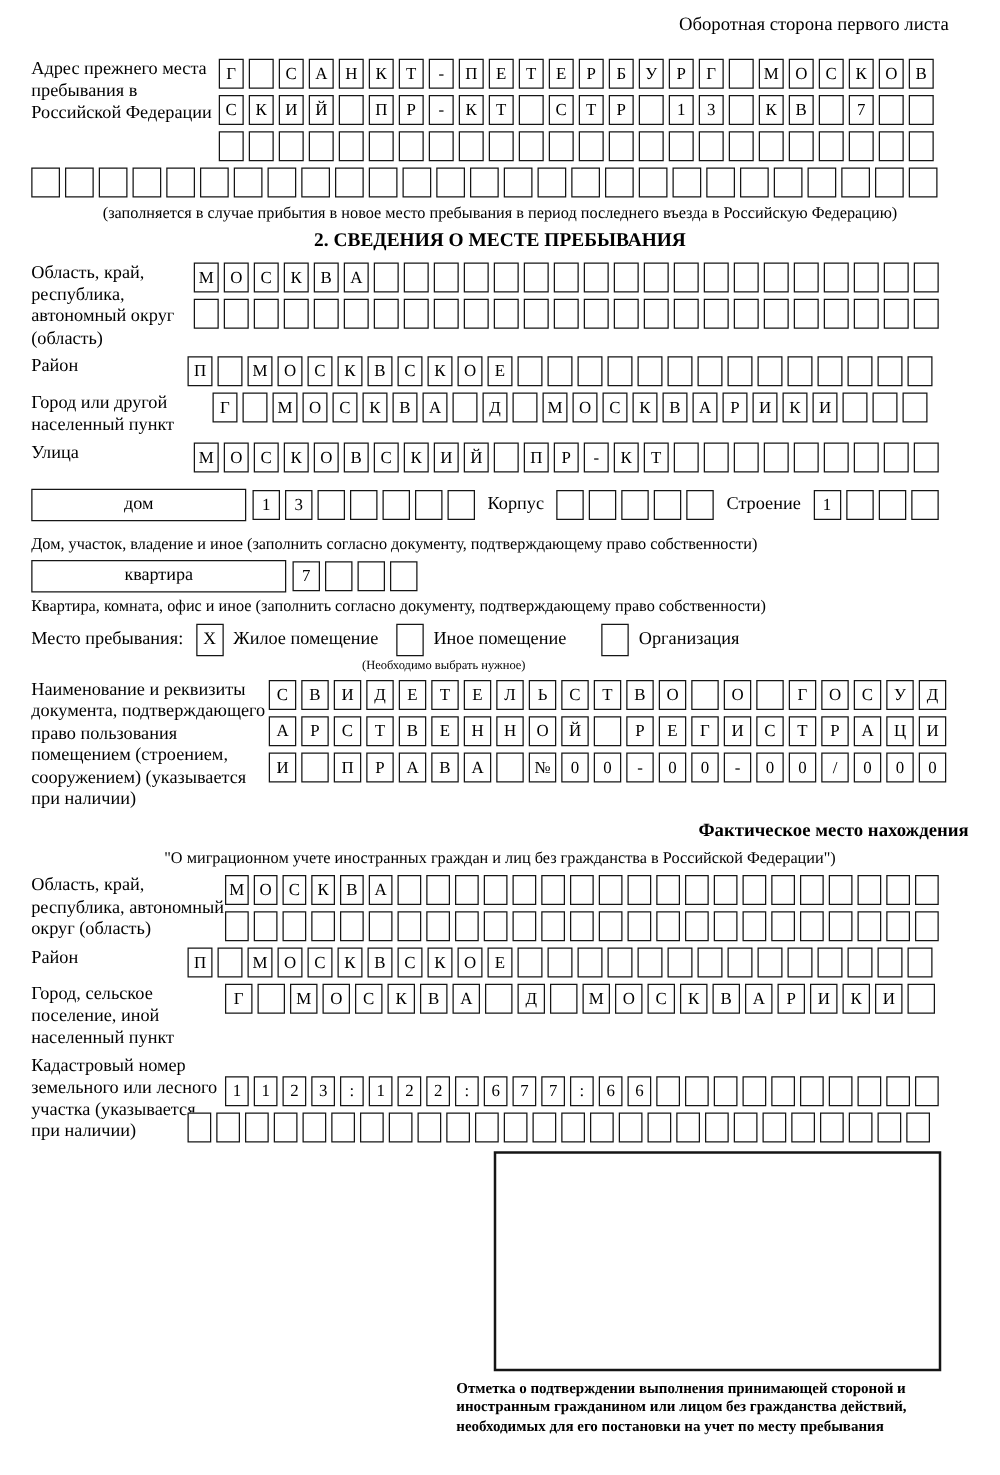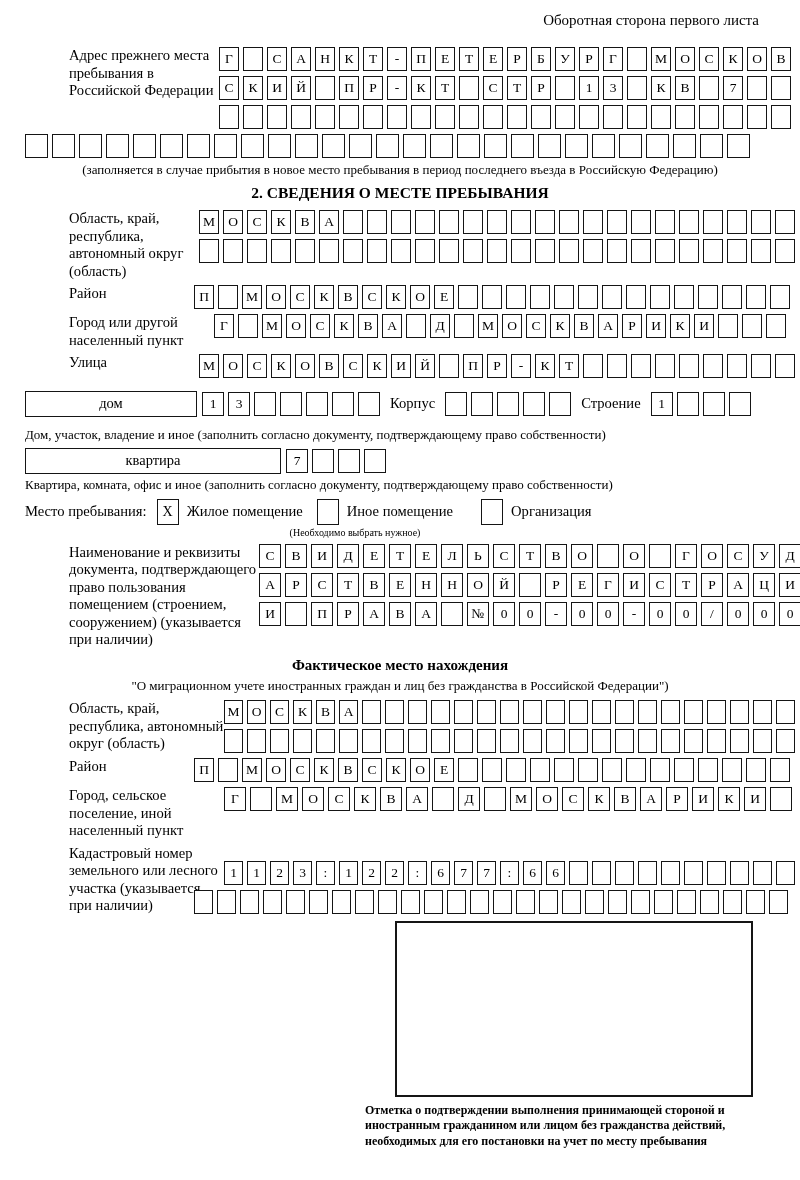--- a/index.html
+++ b/index.html
@@ -1,33 +1,33 @@
 <!DOCTYPE html>
 <html><head>
 <meta charset="utf-8">
 <style>
   html,body{margin:0;padding:0;background:#fff;}
   body{width:800px;height:1180px;overflow:hidden;color:#000;
        font-family:"Liberation Serif","DejaVu Serif",serif;}
   .page{width:750px;padding:12px 25px 0 25px;}
   .header-note{text-align:right;font-size:15px;padding-right:16px;margin-bottom:18px;}
-  .frow{display:flex;margin-bottom:5px;margin-left:44px;}
+  .frow{display:flex;margin-bottom:5px;}
   .flabel{font-size:14.6px;line-height:1.2;flex:none;}
   .w150{width:150px;} .w130{width:130px;} .w125{width:125px;} .w145{width:145px;}
   .w190{width:190px;} .w155{width:155px;}
   .cellcol{display:flex;flex-direction:column;gap:5px;}
   .cellrow{display:flex;gap:4px;}
   .cell{box-sizing:border-box;flex:none;width:20px;height:24px;border:1.6px solid #151515;
         display:flex;align-items:center;justify-content:center;font-size:13.5px;background:#fff;}
   .cw19 .cell{width:19px;} .cw22 .cell{width:22px;} .cw23 .cell{width:23px;}
   .note{font-size:13px;line-height:1.25;}
   .center{text-align:center;}
   .mb4{margin-bottom:4px;} .mb6{margin-bottom:6px;}
   .sectitle{font-weight:bold;font-size:15.5px;text-align:center;margin:4px 0 8px 0;}
-  .subtitle{font-weight:bold;font-size:15px;text-align:center;margin:8px 0 4px 0;}
+  .subtitle{font-weight:bold;font-size:15px;text-align:right;margin:8px 0 4px 0;}
   .wordbox{box-sizing:border-box;height:26px;border:1.8px solid #151515;display:flex;
            align-items:center;justify-content:center;font-size:14.5px;flex:none;}
   .houserow{display:flex;gap:5px;align-items:center;margin-bottom:3px;}
   .inlabel{font-size:14.6px;margin:12px 5px;flex:none;}
   .stayrow{display:flex;align-items:center;margin:2px 0 2px 0;text-align:right;}
   .chk{box-sizing:border-box;width:22px;height:26px;border:1.8px solid #151515;display:flex;
        align-items:center;justify-content:center;font-size:14px;flex:none;}
   .optlabel{font-size:14.6px;margin:0 14px 0 8px;}
   .staynote{margin-left:185px;width:290px;text-align:center;font-size:10px;margin-bottom:6px;}
   .shiftleft{margin-left:-30px;}
@@ -335,21 +335,21 @@
     <div class="cellrow cw22">
         <div class="cell">1</div>
         <div class="cell"></div>
         <div class="cell"></div>
         <div class="cell"></div>
       </div>
   </div>
   <div class="note mb4">Дом, участок, владение и иное (заполнить согласно документу, подтверждающему право собственности)</div>
 
   <div class="houserow">
-    <div class="wordbox" style="width:256px">квартира</div>
+    <div class="wordbox" style="width:204px">квартира</div>
     <div class="cellrow cw22">
         <div class="cell">7</div>
         <div class="cell"></div>
         <div class="cell"></div>
         <div class="cell"></div>
       </div>
   </div>
   <div class="note mb6">Квартира, комната, офис и иное (заполнить согласно документу, подтверждающему право собственности)</div>
 
   <div class="stayrow">

